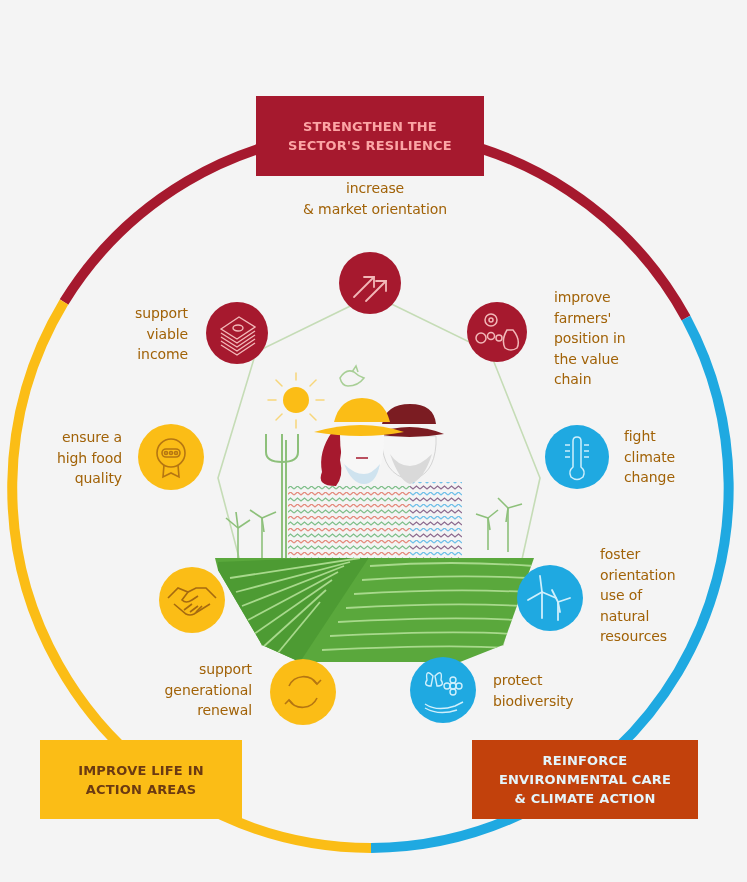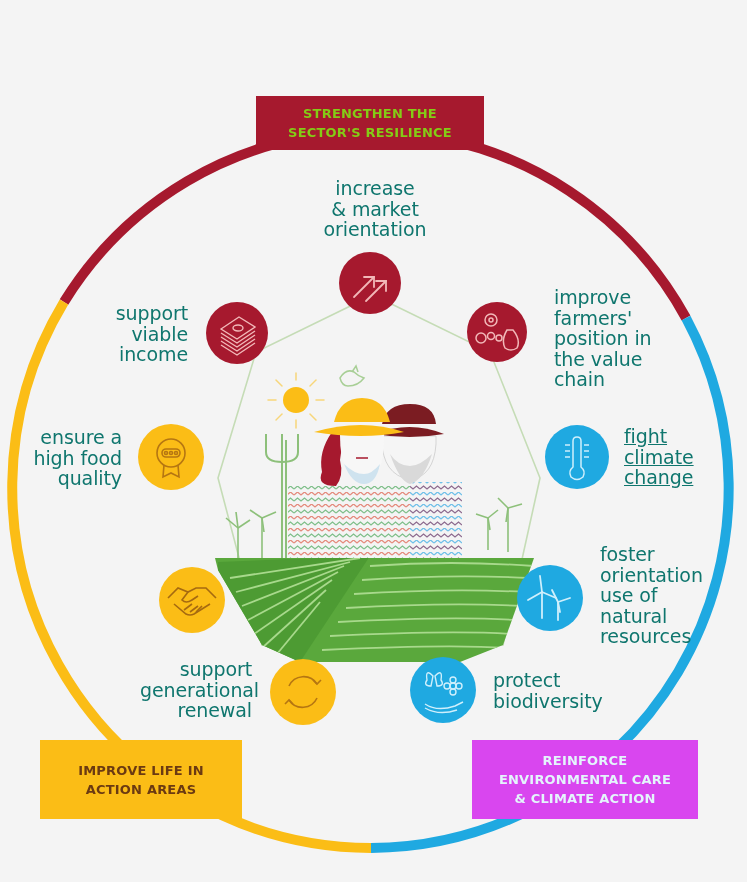--- a/index.html
+++ b/index.html
@@ -3,21 +3,21 @@
   <meta charset="utf-8">
   <style>
     html, body { margin: 0; padding: 0; }
     body {
       width: 747px; height: 882px; background: #f4f4f4;
       position: relative; overflow: hidden;
       font-family: "DejaVu Sans", "Liberation Sans", sans-serif;
     }
     #stage { position: absolute; left: 0; top: 0; width: 747px; height: 882px; }
     .label {
-      position: absolute; color: #0f766e; font-size: 19px; line-height: 20.5px;
+      position: absolute; color: #a16207; font-size: 14px; line-height: 20.5px;
       letter-spacing: -0.1px;
     }
     .label.right { text-align: right; }
     .label.left { text-align: left; }
     .label.center { text-align: center; }
     .banner {
       position: absolute; font-weight: bold; font-size: 13px; line-height: 19px;
       text-align: center; display: flex; align-items: center; justify-content: center;
       letter-spacing: 0.2px;
     }
@@ -246,56 +246,56 @@
           <ellipse cx="1" cy="-5" rx="5" ry="3"></ellipse>
           <path d="M -16 0 L 0 10 L 18 -2"></path>
           <path d="M -16 4 L 0 14 L 18 2"></path>
           <path d="M -16 8 L 0 18 L 18 6"></path>
           <path d="M -16 12 L 0 22 L 18 10"></path>
         </g>
       </g>
     </g>
   </svg>
 
-  <div class="banner" style="left:256px;top:96px;width:228px;height:54px;background:#a6192e;color:#84cc16;">
+  <div class="banner" style="left:256px;top:96px;width:228px;height:80px;background:#a6192e;color:#fca5a5;">
     <div>
       <span>STRENGTHEN THE</span>
       <span>SECTOR'S RESILIENCE</span>
     </div>
   </div>
 
   <div class="banner" style="left:40px;top:740px;width:202px;height:79px;background:#fbbd16;color:#6b3a12;">
     <div>
       <span>IMPROVE LIFE IN</span>
       <span>ACTION AREAS</span>
     </div>
   </div>
 
-  <div class="banner" style="left:472px;top:740px;width:226px;height:79px;background:#d946ef;color:#e4f5fc;">
+  <div class="banner" style="left:472px;top:740px;width:226px;height:79px;background:#c2410c;color:#e4f5fc;">
     <div>
       <span>REINFORCE</span>
       <span>ENVIRONMENTAL CARE</span>
       <span>&amp; CLIMATE ACTION</span>
     </div>
   </div>
 
   <div class="label center" style="left:290px;top:178px;width:170px;">
     <div>increase</div>
     <div>&amp; market orientation</div>
   </div>
 
   <div class="label left" style="left:554px;top:287px;width:110px;">
     <div>improve</div>
     <div>farmers'</div>
     <div>position in</div>
     <div>the value</div>
     <div>chain</div>
   </div>
 
-  <div class="label left" style="left:624px;top:426px;width:100px;text-decoration:underline;">
+  <div class="label left" style="left:624px;top:426px;width:100px;">
     <div>fight</div>
     <div>climate</div>
     <div>change</div>
   </div>
 
   <div class="label left" style="left:600px;top:544px;width:110px;">
     <div>foster</div>
     <div>orientation</div>
     <div>use of</div>
     <div>natural</div>

